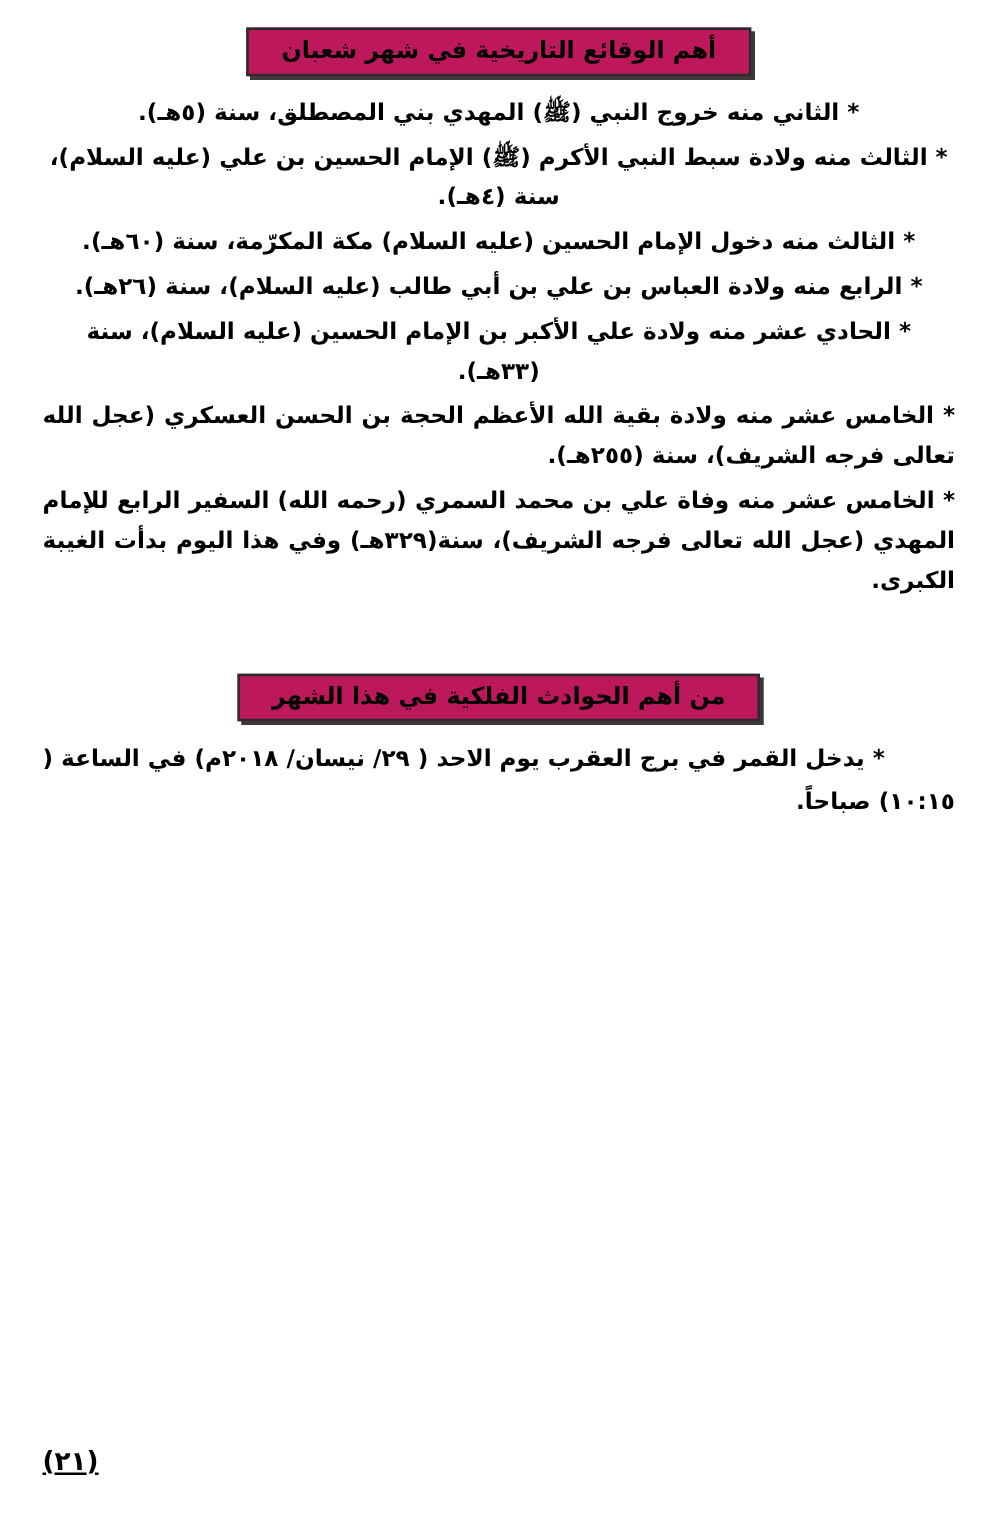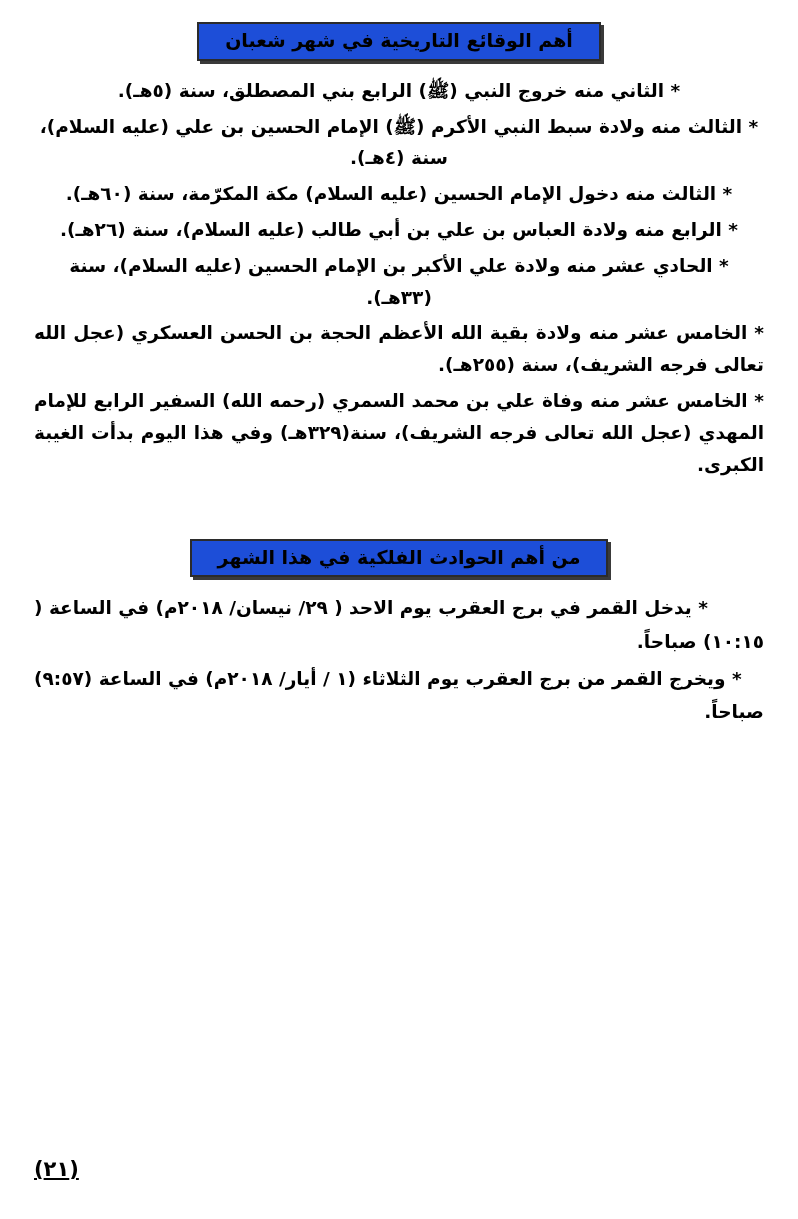--- a/index.html
+++ b/index.html
@@ -23,21 +23,21 @@
     padding: 22px 30px 30px 30px;
   }
 
   
   .heading-wrap {
     display: flex;
     justify-content: center;
     margin: 0 0 14px 0;
   }
   .heading-box {
-    background: #1d4ed8;
+    background: #be185d;
     border: 2px solid #2b2b2b;
     box-shadow: 3px 3px 0 #3a3a3a;
     padding: 5px 26px 7px 26px;
     font-size: 19px;
     font-weight: bold;
     line-height: 1.2;
     text-align: center;
     white-space: nowrap;
   }
 
@@ -86,38 +86,37 @@
 <body>
 
 <div class="page">
 
   <div>
     <div class="heading-wrap">
       <div class="heading-box">أهم الوقائع التاريخية في شهر شعبان</div>
     </div>
 
     <div class="items">
-      <p class="item centered">* الثاني منه خروج النبي (ﷺ) الرابع بني المصطلق، سنة (٥هـ).</p>
+      <p class="item centered">* الثاني منه خروج النبي (ﷺ) المهدي بني المصطلق، سنة (٥هـ).</p>
       <p class="item centered">* الثالث منه ولادة سبط النبي الأكرم (ﷺ) الإمام الحسين بن علي (عليه السلام)، سنة (٤هـ).</p>
       <p class="item centered">* الثالث منه دخول الإمام الحسين (عليه السلام) مكة المكرّمة، سنة (٦٠هـ).</p>
       <p class="item centered">* الرابع منه ولادة العباس بن علي بن أبي طالب (عليه السلام)، سنة (٢٦هـ).</p>
       <p class="item centered">* الحادي عشر منه ولادة علي الأكبر بن الإمام الحسين (عليه السلام)، سنة (٣٣هـ).</p>
       <p class="item justified">* الخامس عشر منه ولادة بقية الله الأعظم الحجة بن الحسن العسكري (عجل الله تعالى فرجه الشريف)، سنة (٢٥٥هـ).</p>
       <p class="item justified">* الخامس عشر منه وفاة علي بن محمد السمري (رحمه الله) السفير الرابع للإمام المهدي (عجل الله تعالى فرجه الشريف)،  سنة(٣٢٩هـ) وفي هذا اليوم بدأت الغيبة الكبرى.</p>
     </div>
   </div>
 
   <div class="spacer-lg"></div>
 
   <div class="astro">
     <div class="heading-wrap">
       <div class="heading-box">من أهم الحوادث الفلكية في هذا الشهر</div>
     </div>
 
     <div class="items">
       <p class="item justified">* يدخل القمر في برج العقرب يوم  الاحد ( ٢٩/ نيسان/ ٢٠١٨م) في الساعة ( ١٠:١٥) صباحاً.</p>
-      <p class="item justified">* ويخرج القمر من برج العقرب  يوم الثلاثاء (١ / أيار/ ٢٠١٨م) في الساعة  (٩:٥٧) صباحاً.</p>
     </div>
   </div>
 
   <div class="page-number">(٢١)</div>
 
 </div>
 
 </body></html>

